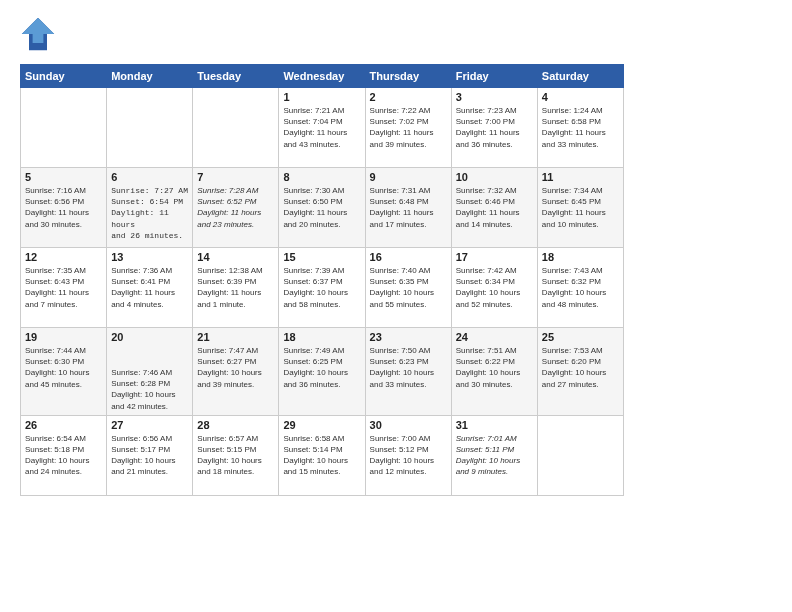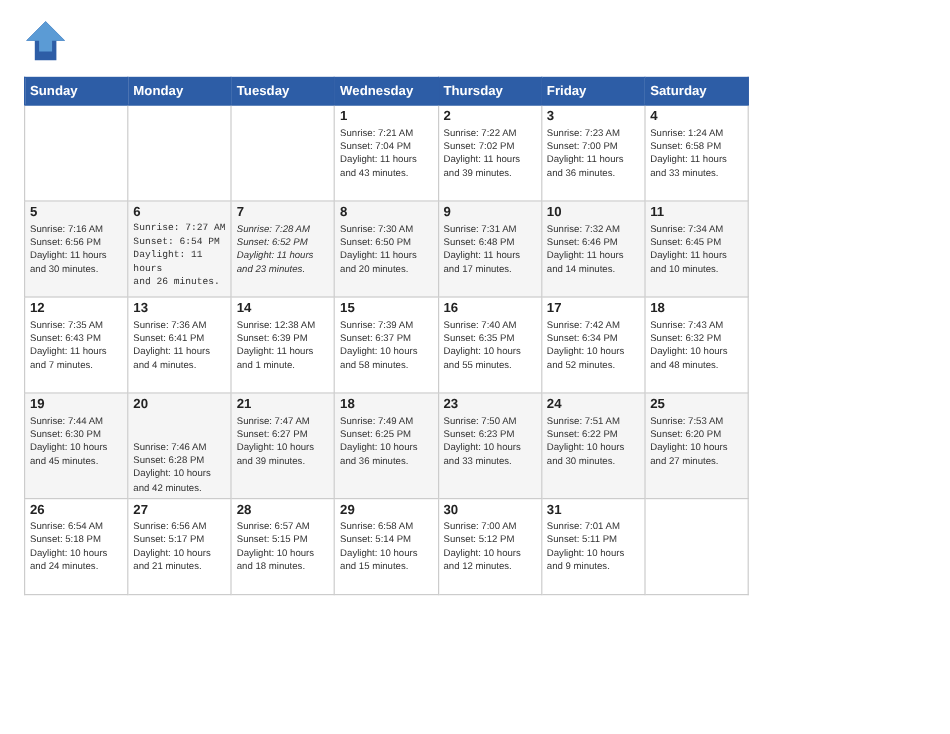--- a/index.html
+++ b/index.html
@@ -332,21 +332,21 @@
           </td>
           <td>
             <div class="day-number">30</div>
             <div class="day-info" style="white-space: pre-line;">Sunrise: 7:00 AM
 Sunset: 5:12 PM
 Daylight: 10 hours
 and 12 minutes.</div>
           </td>
           <td>
             <div class="day-number">31</div>
-            <div class="day-info" style="white-space: pre-line;">Sunrise: 7:01 AM
+            <div class="day-info" style="white-space: pre-line; font-style: italic;">Sunrise: 7:01 AM
 Sunset: 5:11 PM
 Daylight: 10 hours
 and 9 minutes.</div>
           </td>
           <td class="empty-cell"></td>
         </tr>
       </tbody>
   </table>
 </div>
 

